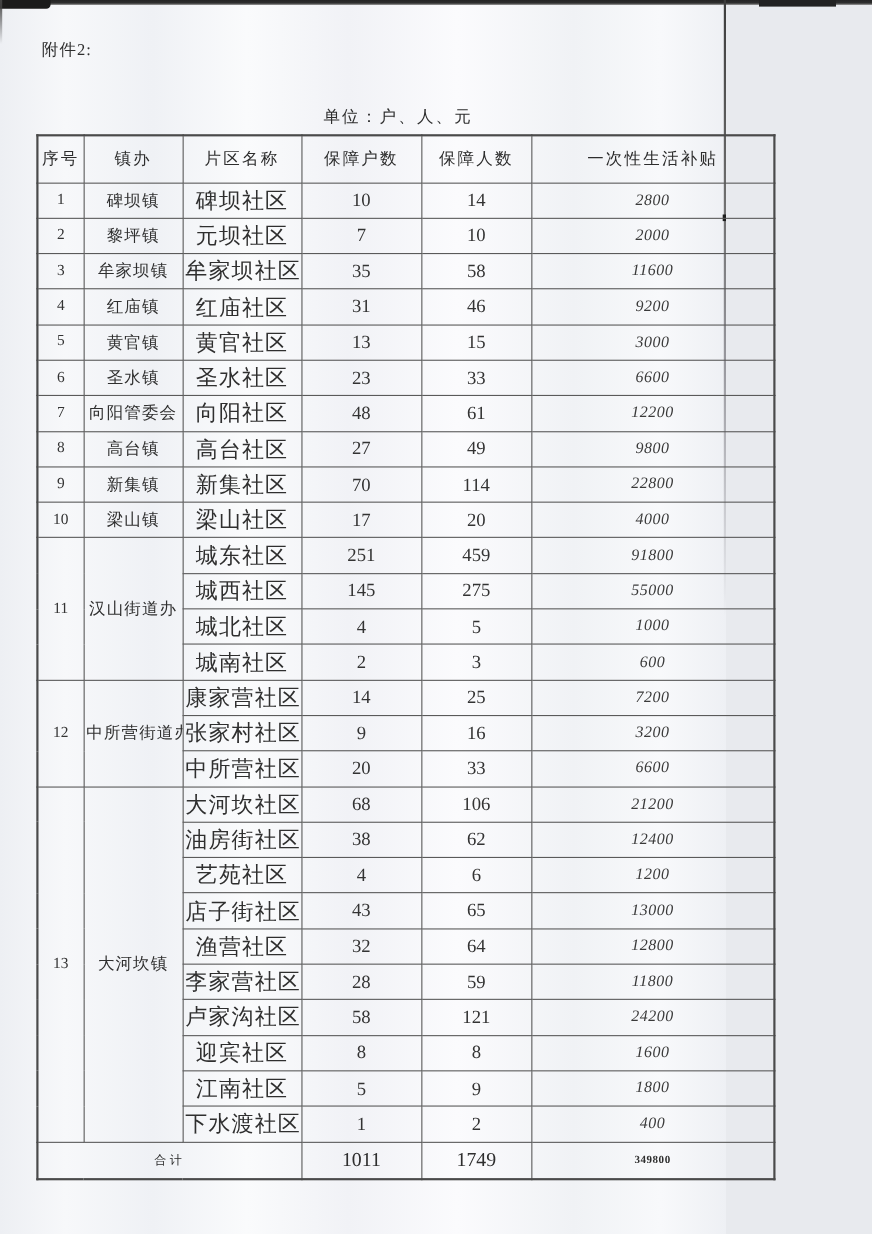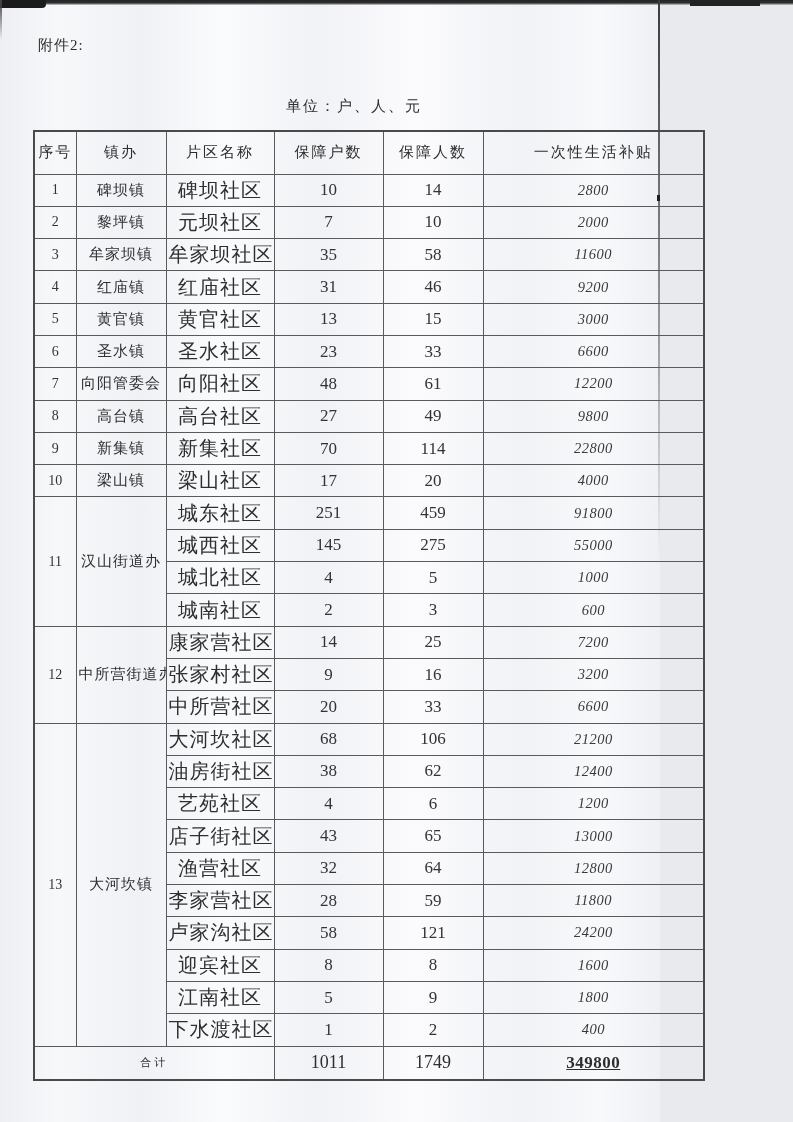--- a/index.html
+++ b/index.html
@@ -39,55 +39,55 @@
     font-size: 15px; color: #2e2e2e; letter-spacing: 1px;
   }
   .doc-title {
     position: absolute; left: 20px; top: 60px; width: 730px;
     text-align: center;
     font-size: 24px; font-weight: bold; color: #1f1f1f;
     letter-spacing: 1px;
     font-family: "Liberation Serif", "DejaVu Serif", serif;
   }
   .unit-note {
-    position: absolute; left: 4px; top: 97px; width: 700px;
+    position: absolute; left: 12px; top: 97px; width: 700px;
     text-align: center;
     font-size: 15px; color: #2e2e2e; letter-spacing: 2px;
   }
   
   table.subsidy {
     position: absolute; left: 33px; top: 122px;
     width: 670px;
     border-collapse: collapse;
     table-layout: fixed;
     background: transparent;
   }
   table.subsidy th, table.subsidy td {
     border: 1px solid #5a5a5a;
     text-align: center;
     vertical-align: middle;
     padding: 0 2px;
     overflow: hidden;
     white-space: nowrap;
   }
-  table.subsidy { border: 2px solid #4a4a4a; margin-top: 8px; }
+  table.subsidy { border: 2px solid #4a4a4a; }
   thead tr { height: 43px; }
   tbody tr { height: 32.3px; }
   tfoot tr { height: 34px; }
   th {
     font-size: 15px; font-weight: normal; color: #2d2d2d; letter-spacing: 2px;
   }
   td[data-name="serial-cell"]   { font-size: 14px; color: #333; }
   td[data-name="town-cell"]     { font-size: 15px; color: #2f2f2f; letter-spacing: 1px; }
   td[data-name="district-cell"] { font-size: 20px; color: #2f2f2f; letter-spacing: 1px; }
   td[data-name="households-cell"], td[data-name="people-cell"] { font-size: 17px; color: #333; }
   td[data-name="subsidy-cell"]  { font-size: 14.5px; color: #3a3a3a; letter-spacing: 0.5px; font-style: italic; }
   td[data-name="total-label-cell"] { font-size: 11px; color: #2b2b2b; letter-spacing: 3px; }
   td[data-name="total-households-cell"], td[data-name="total-people-cell"] { font-size: 18px; color: #2e2e2e; }
-  td[data-name="total-subsidy-cell"] { font-size: 17px; color: #2e2e2e; font-weight: bold; letter-spacing: 0.5px; text-decoration: underline; }
+  td[data-name="total-subsidy-cell"] { font-size: 10px; color: #2e2e2e; font-weight: bold; letter-spacing: 0.5px; }
 </style>
 </head>
 <body>
 
 <div class="page" data-name="scanned-document-page">
   <div class="scan-top" data-name="scan-edge-top"></div>
   <div class="scan-top-blob-a" data-name="scan-artifact"></div>
   <div class="scan-top-blob-b" data-name="scan-artifact"></div>
   <div class="scan-right" data-name="scan-edge-right"></div>
   <div class="scan-right-tick" data-name="scan-artifact"></div>

